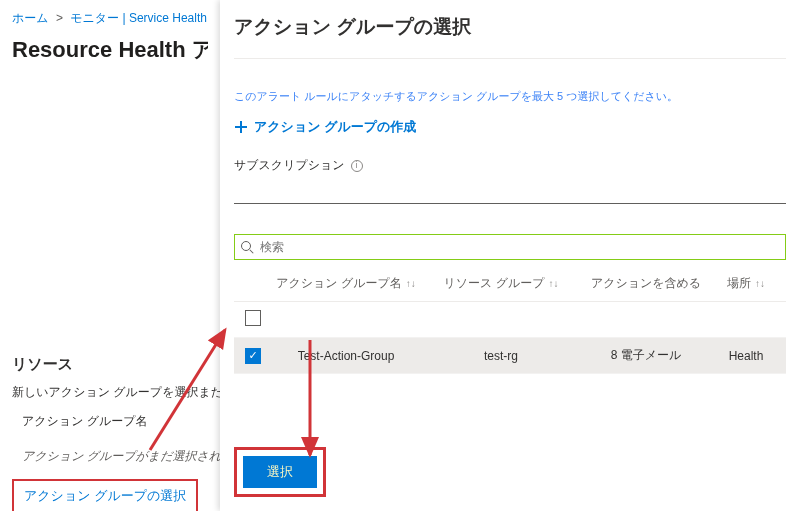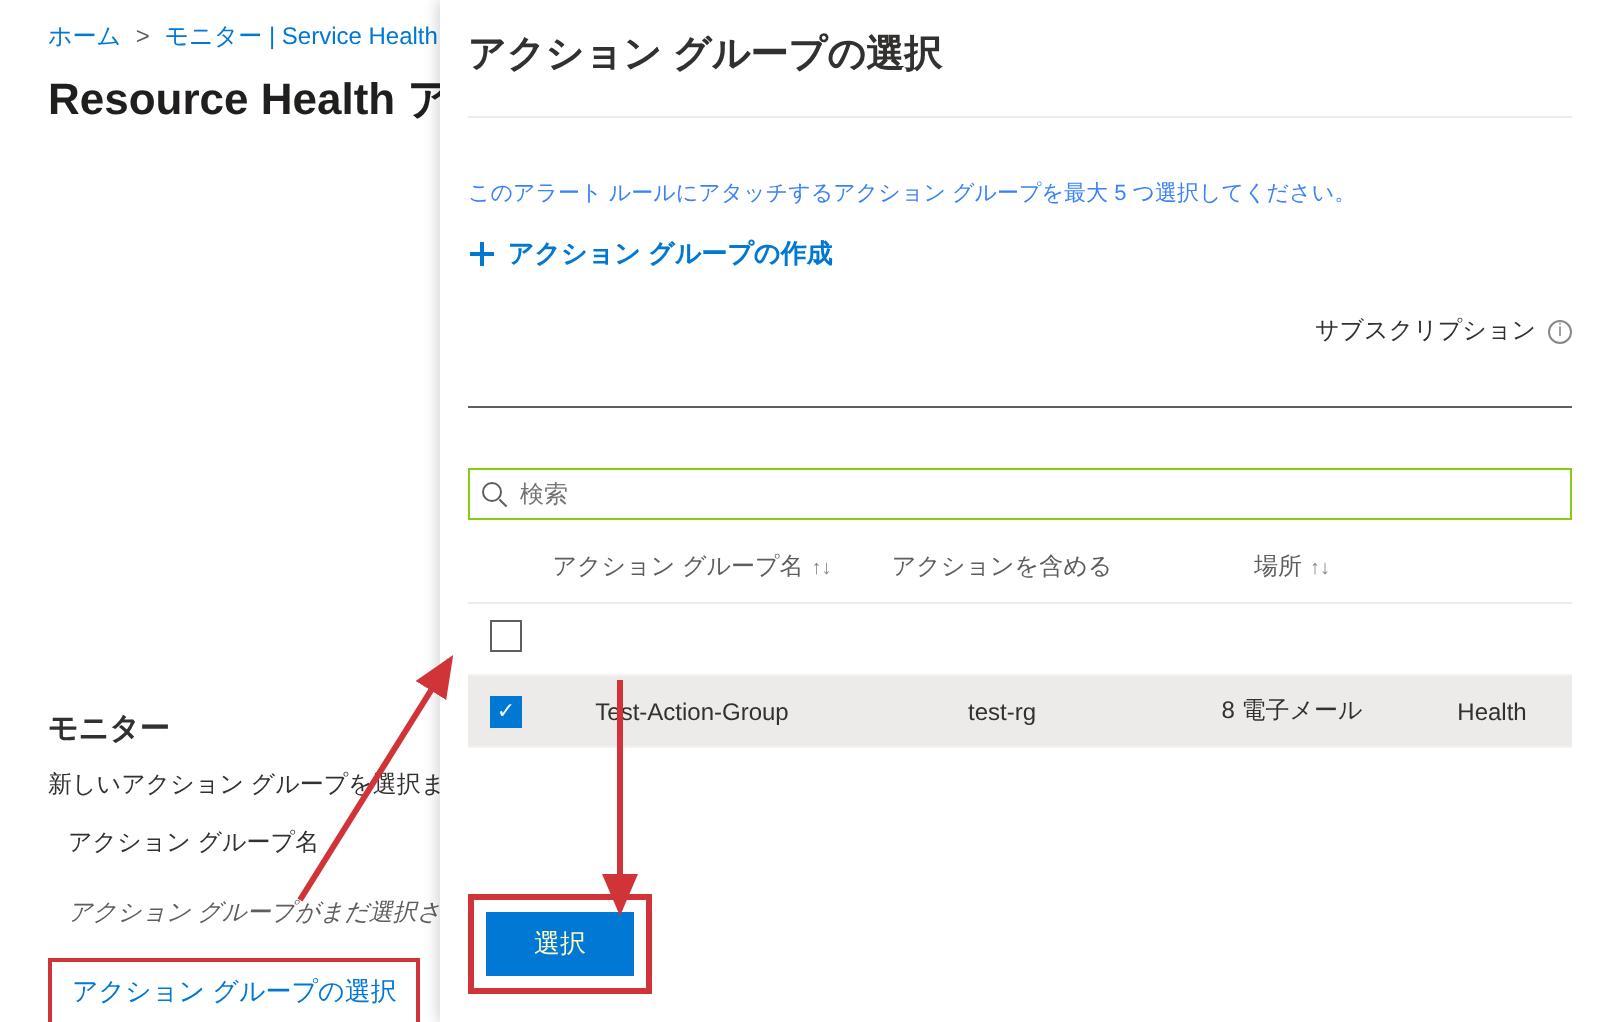--- a/index.html
+++ b/index.html
@@ -16,21 +16,20 @@
   a { color: #0078d4; text-decoration: none; }
 
   
   .left-pane {
     position: absolute;
     left: 0; top: 0;
     width: 220px;
     height: 511px;
     padding: 10px 12px;
     background: #fff;
-    margin-left: 12px;
   }
   .breadcrumb {
     font-size: 12px;
     color: #0078d4;
     white-space: nowrap;
     overflow: hidden;
   }
   .breadcrumb .sep { color: #605e5c; padding: 0 4px; }
   .page-title {
     font-size: 22px;
@@ -117,21 +116,20 @@
   .plus-icon::before { left: 6px; top: 1px; width: 2px; height: 12px; }
   .plus-icon::after  { left: 1px; top: 6px; width: 12px; height: 2px; }
 
   .sub-label {
     font-size: 12px;
     color: #323130;
     margin-top: 20px;
     display: flex;
     align-items: center;
     gap: 6px;
-    justify-content: flex-end;
   }
   .info-icon {
     display: inline-flex;
     width: 12px; height: 12px;
     border: 1px solid #8a8886;
     border-radius: 50%;
     font-size: 9px;
     color: #8a8886;
     align-items: center;
     justify-content: center;
@@ -267,21 +265,21 @@
 <div class="left-pane">
   <div class="breadcrumb">
     <a href="#">ホーム</a>
     <span class="sep">&gt;</span>
     <a href="#">モニター | Service Health</a>
     
     
   </div>
   <div class="page-title">Resource Health アラート</div>
 
-  <div class="section-heading">モニター</div>
+  <div class="section-heading">リソース</div>
   <div class="help-text">新しいアクション グループを選択または作成す</div>
   <div class="field-label">アクション グループ名</div>
   <div class="empty-msg">アクション グループがまだ選択されていません</div>
   <a href="#" class="select-ag-link">アクション グループの選択</a>
   
 </div>
 
 <div class="blade">
   <div class="blade-title">アクション グループの選択</div>
   <div class="blade-desc">このアラート ルールにアタッチするアクション グループを最大 5 つ選択してください。</div>
@@ -300,20 +298,23 @@
   <div class="search-wrap">
     <span class="search-icon"></span>
     <input class="search-input" type="text" placeholder="検索" style="">
   </div>
 
   <div class="grid">
     <div class="grid-header">
       <span></span>
       <span>
         <span>アクション グループ名</span><span class="sort-icon">↑↓</span>
+      </span>
+      <span>
+        <span>リソース グループ</span><span class="sort-icon">↑↓</span>
       </span>
       <span>
         <span>アクションを含める</span>
       </span>
       <span>
         <span>場所</span><span class="sort-icon">↑↓</span>
       </span>
     </div>
 
     <div class="grid-row">

